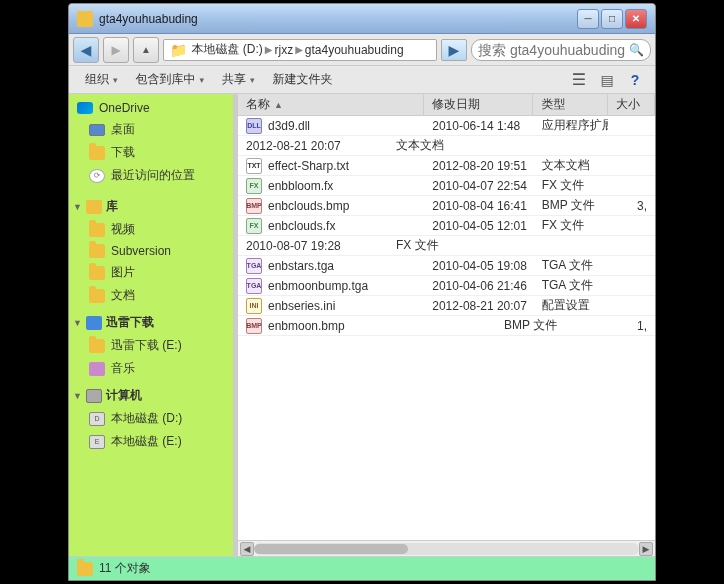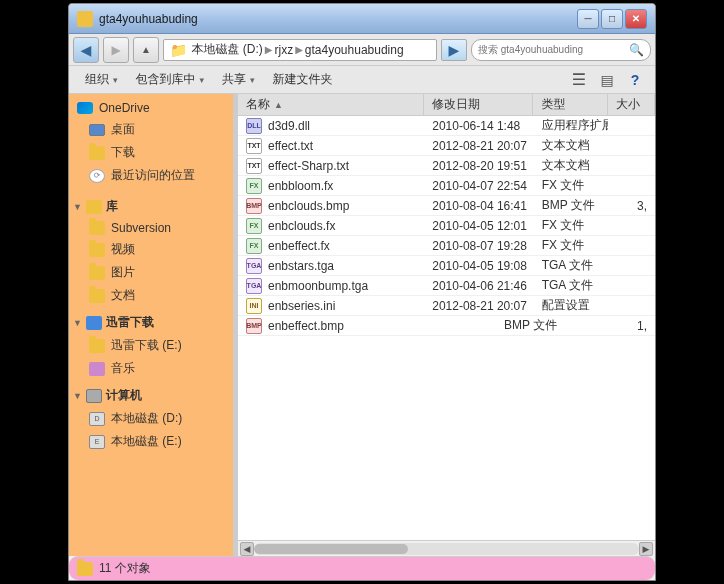--- a/index.html
+++ b/index.html
@@ -138,21 +138,21 @@
       border-radius: 10px;
       display: flex;
       align-items: center;
       background: white;
       padding: 0 6px;
       gap: 4px;
     }
     .search-input {
       border: none;
       outline: none;
-      font-size: 10px;
+      font-size: 14px;
       color: #888;
       width: 100%;
       background: transparent;
     }
     .search-icon-circle {
       width: 14px;
       height: 14px;
       display: flex;
       align-items: center;
       justify-content: center;
@@ -207,21 +207,21 @@
     }
     
     .main-area {
       flex: 1;
       display: flex;
       overflow: hidden;
     }
     
     .sidebar {
       width: 165px;
-      background: #fdba74;
+      background: #bef264;
       border-right: 1px solid #ccc;
       overflow-y: auto;
       padding: 4px 0;
       flex-shrink: 0;
     }
     .sidebar-item {
       display: flex;
       align-items: center;
       padding: 3px 8px;
       cursor: pointer;
@@ -372,28 +372,27 @@
       flex-shrink: 0;
       display: flex;
       align-items: center;
       justify-content: center;
       font-size: 10px;
       border-radius: 2px;
     }
     
     .status-bar {
       height: 24px;
-      background: #f9a8d4;
+      background: #86efac;
       border-top: 1px solid #ccc;
       display: flex;
       align-items: center;
       padding: 0 8px;
       font-size: 12px;
       color: #333;
-      border-radius: 9px;
     }
     
     .h-scroll-area {
       height: 16px;
       background: #f0f0f0;
       border-top: 1px solid #ccc;
       display: flex;
       align-items: center;
       padding: 0 2px;
     }
@@ -511,25 +510,25 @@
 
       <div style="height:8px;"></div>
 
       <div class="sidebar-section-header">
         <span class="chevron">▼</span>
         <div style="width:16px;height:14px;background:#f0c040;border-radius:2px;flex-shrink:0;"></div>
         <span>库</span>
       </div>
       <div class="sidebar-item sidebar-indent">
         <div class="folder-icon"></div>
+        <span>视频</span>
+      </div>
+      <div class="sidebar-item sidebar-indent">
+        <div class="folder-icon"></div>
         <span>Subversion</span>
-      </div>
-      <div class="sidebar-item sidebar-indent">
-        <div class="folder-icon"></div>
-        <span>视频</span>
       </div>
       <div class="sidebar-item sidebar-indent">
         <div class="folder-icon"></div>
         <span>图片</span>
       </div>
       <div class="sidebar-item sidebar-indent">
         <div class="folder-icon"></div>
         <span>文档</span>
       </div>
 
@@ -593,27 +592,20 @@
       <div class="file-type-icon" style="background:#d0d0f0;border:1px solid #8080c0;color:#4040a0;font-size:7px;font-weight:bold;">
         DLL
       </div>
         <span>d3d9.dll</span>
       </div>
       <div class="file-cell file-cell-date">2010-06-14 1:48</div>
       <div class="file-cell file-cell-type">应用程序扩展</div>
       <div class="file-cell file-cell-size"></div>
     </div>
           <div class="file-row">
-      <div class="file-cell file-cell-name">
-
-      <div class="file-type-icon" style="background:#ffffff;border:1px solid #aaaaaa;color:#333333;font-size:7px;font-weight:bold;">
-        TXT
-      </div>
-        <span>effect.txt</span>
-      </div>
       <div class="file-cell file-cell-date">2012-08-21 20:07</div>
       <div class="file-cell file-cell-type">文本文档</div>
       <div class="file-cell file-cell-size"></div>
     </div>
           <div class="file-row">
       <div class="file-cell file-cell-name">
 
       <div class="file-type-icon" style="background:#ffffff;border:1px solid #aaaaaa;color:#333333;font-size:7px;font-weight:bold;">
         TXT
       </div>
@@ -653,27 +645,20 @@
       <div class="file-type-icon" style="background:#e0f0e0;border:1px solid #80b080;color:#408040;font-size:7px;font-weight:bold;">
         FX
       </div>
         <span>enbclouds.fx</span>
       </div>
       <div class="file-cell file-cell-date">2010-04-05 12:01</div>
       <div class="file-cell file-cell-type">FX 文件</div>
       <div class="file-cell file-cell-size"></div>
     </div>
           <div class="file-row">
-      <div class="file-cell file-cell-name">
-
-      <div class="file-type-icon" style="background:#e0f0e0;border:1px solid #80b080;color:#408040;font-size:7px;font-weight:bold;">
-        FX
-      </div>
-        <span>enbeffect.fx</span>
-      </div>
       <div class="file-cell file-cell-date">2010-08-07 19:28</div>
       <div class="file-cell file-cell-type">FX 文件</div>
       <div class="file-cell file-cell-size"></div>
     </div>
           <div class="file-row">
       <div class="file-cell file-cell-name">
 
       <div class="file-type-icon" style="background:#f0e8ff;border:1px solid #a080c0;color:#604080;font-size:7px;font-weight:bold;">
         TGA
       </div>
@@ -706,21 +691,21 @@
       <div class="file-cell file-cell-date">2012-08-21 20:07</div>
       <div class="file-cell file-cell-type">配置设置</div>
       <div class="file-cell file-cell-size"></div>
     </div>
           <div class="file-row">
       <div class="file-cell file-cell-name">
 
       <div class="file-type-icon" style="background:#ffe0e0;border:1px solid #c08080;color:#804040;font-size:7px;font-weight:bold;">
         BMP
       </div>
-        <span>enbeffect.bmp</span>
+        <span>enbmoon.bmp</span>
       </div>
       <div class="file-cell file-cell-type">BMP 文件</div>
       <div class="file-cell file-cell-size">1,</div>
     </div>
         </div>
 
       <div class="h-scroll-area">
         <div class="scroll-arrow">◀</div>
         <div class="h-scroll-track">
           <div class="h-scroll-thumb"></div>

